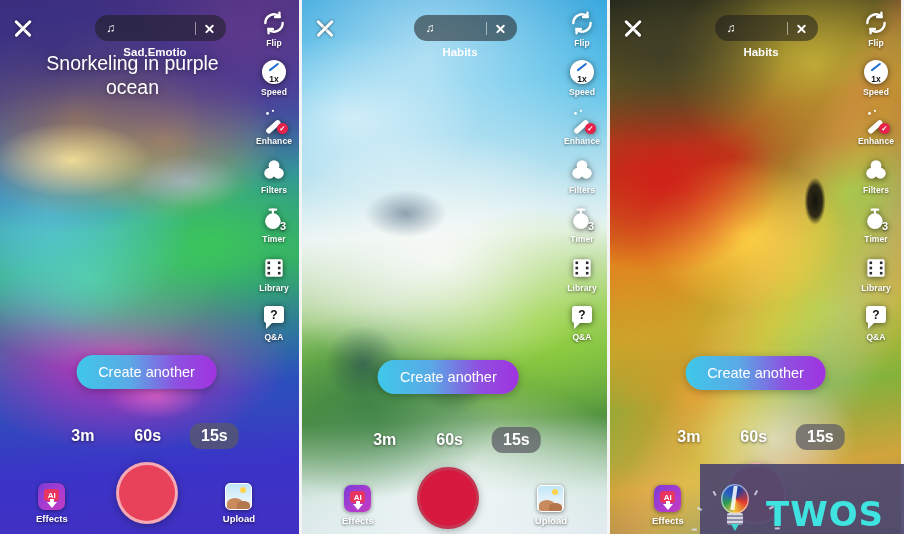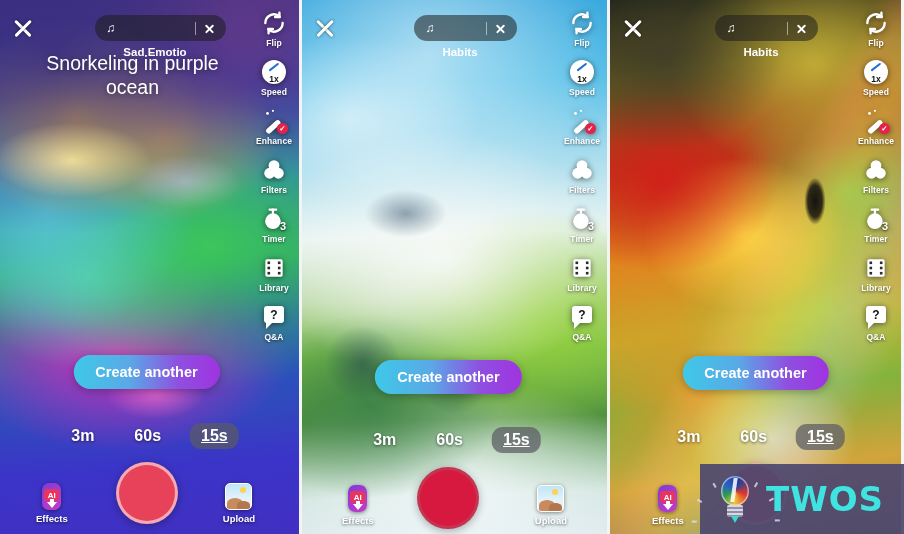--- a/index.html
+++ b/index.html
@@ -196,56 +196,56 @@
     border-left:0 solid transparent; border-right:7px solid transparent; border-top:7px solid #fff;
   }
 
   
   .create-btn {
     position:absolute; left:50%; transform:translateX(-50%);
     height:34px; padding:16px 22px;
     display:flex; align-items:center; justify-content:center;
     border-radius:17px;
     background: linear-gradient(90deg, #3ec8e8 0%, #5aa9e6 38%, #8f4fe0 72%, #a033e0 100%);
-    color:#fff; font-size:14.5px; font-weight:bold;
+    color:#fff; font-size:14.5px; font-weight:normal;
     box-shadow:0 2px 8px rgba(0,0,0,.28);
     cursor:pointer;
     white-space:nowrap;
   }
   .durations {
     position:absolute; left:50%; transform:translateX(-50%);
     display:flex; align-items:center; gap:18px;
   }
   .dur {
     color:#fff; font-size:16px; font-weight:bold;
     padding:4px 11px; border-radius:11px;
     text-shadow:0 1px 3px rgba(0,0,0,.55);
     cursor:pointer;
   }
-  .dur.active { background: rgba(90,90,100,.72); text-shadow:none;text-decoration:underline; }
+  .dur.active { background: rgba(90,90,100,.72); text-shadow:none; }
 
   .record {
     position:absolute; left:50%; transform:translateX(-50%);
     width:62px; height:62px; border-radius:50%;
     border:3px solid rgba(255,255,255,.55);
     background:#e8415a;
     box-shadow:0 2px 9px rgba(0,0,0,.3);
     cursor:pointer;
   }
   .record.deep { background:#d8193f; border-color:rgba(190,60,85,.8); }
 
   .corner-tool {
     position:absolute; display:flex; flex-direction:column; align-items:center; cursor:pointer;
   }
   .corner-label{
     color:#fff; font-size:9.5px; font-weight:bold; margin-top:3px;
     text-shadow:0 1px 3px rgba(0,0,0,.6);
   }
   .fx-icon{
-    width:19px; height:27px; border-radius:7px;
+    width:27px; height:27px; border-radius:7px;
     background:linear-gradient(135deg,#7b3bd6 0%, #a93bd0 55%, #c33cc0 100%);
     position:relative;
     box-shadow:0 1px 4px rgba(0,0,0,.45);
     display:flex; align-items:center; justify-content:center;
   }
   .fx-icon .ai{
     width:15px;height:12px;border-radius:3px;background:#e8355f;
     color:#fff; font-size:8px; font-weight:bold;
     display:flex;align-items:center;justify-content:center; margin-bottom:3px;
   }
@@ -266,21 +266,21 @@
   }
   .up-icon .sun{ position:absolute; right:5px; top:3px; width:6px;height:6px;border-radius:50%;background:#ffd34d; }
   .up-icon .hill1{ position:absolute; left:1px; bottom:0; width:16px;height:11px;background:#c98b5e;border-radius:60% 60% 0 0; }
   .up-icon .hill2{ position:absolute; right:1px; bottom:0; width:13px;height:8px;background:#b4764c;border-radius:60% 60% 0 0; }
 
   
   .watermark{
     position:absolute; right:0; bottom:0;
     width:204px; height:70px;
     background:rgba(78,72,110,.93);
-    display:flex; align-items:center; gap:10px;
+    display:flex; align-items:flex-end; gap:10px;
     padding-left:14px;
   }
   .wm-bulb{ width:42px; height:54px; position:relative; flex:0 0 auto; }
   .wm-bulb .glass{
     position:absolute; left:7px; top:4px; width:28px; height:30px; border-radius:50%;
     background:
       conic-gradient(from 20deg, #1b3fa0, #e03a2e 25%, #f2c33a 45%, #2c9c53 62%, #2b5fc4 80%, #1b3fa0 100%);
     box-shadow:0 0 0 1.5px rgba(255,255,255,.5) inset;
   }
   .wm-bulb .glass::after{

